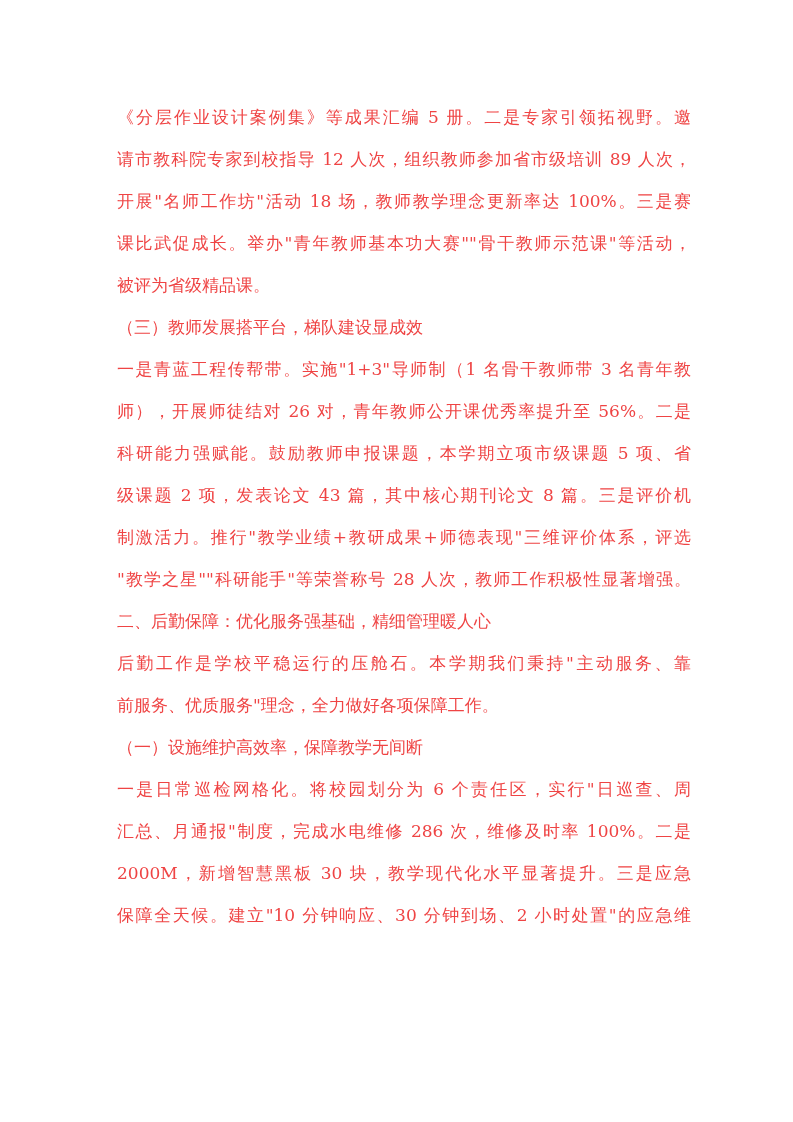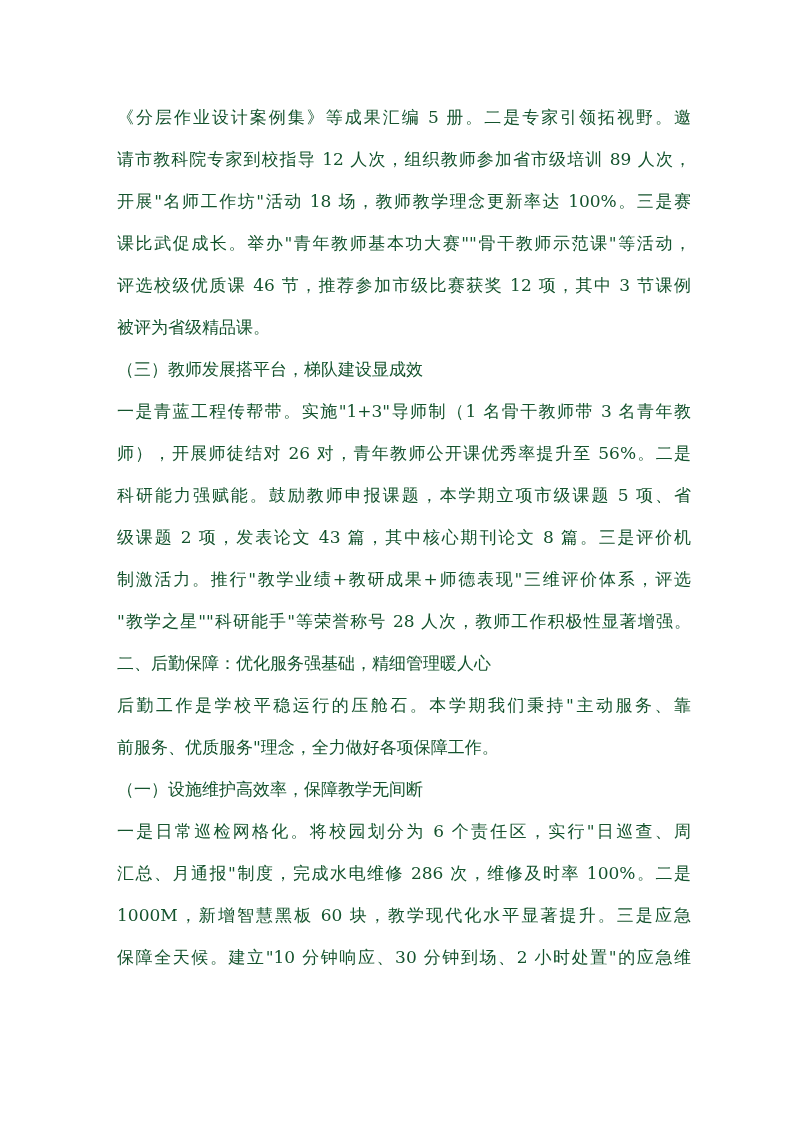--- a/index.html
+++ b/index.html
@@ -13,21 +13,21 @@
     height: 1122px;
     background: #ffffff;
     overflow: hidden;
     font-family: "DejaVu Serif", "Liberation Serif", serif;
   }
   .text-block {
     position: absolute;
     left: 117px;
     top: 96px;
     width: 574px;
-    color: #14532d;
+    color: #ef4444;
     font-size: 17px;
   }
   .line {
     height: 42px;
     line-height: 42px;
     overflow: hidden;
     white-space: nowrap;
     text-align: justify;
     text-align-last: justify;
     text-justify: inter-character;
@@ -39,31 +39,30 @@
 </style>
 </head>
 <body>
 
 <div class="page">
   <div class="text-block">
       <div class="line">《分层作业设计案例集》等成果汇编 5 册。二是专家引领拓视野。邀</div>
       <div class="line">请市教科院专家到校指导 12 人次，组织教师参加省市级培训 89 人次，</div>
       <div class="line">开展"名师工作坊"活动 18 场，教师教学理念更新率达 100%。三是赛</div>
       <div class="line">课比武促成长。举办"青年教师基本功大赛""骨干教师示范课"等活动，</div>
-      <div class="line">评选校级优质课 46 节，推荐参加市级比赛获奖 12 项，其中 3 节课例</div>
       <div class="line short">被评为省级精品课。</div>
       <div class="line short">（三）教师发展搭平台，梯队建设显成效</div>
       <div class="line">一是青蓝工程传帮带。实施"1+3"导师制（1 名骨干教师带 3 名青年教</div>
       <div class="line">师），开展师徒结对 26 对，青年教师公开课优秀率提升至 56%。二是</div>
       <div class="line">科研能力强赋能。鼓励教师申报课题，本学期立项市级课题 5 项、省</div>
       <div class="line">级课题 2 项，发表论文 43 篇，其中核心期刊论文 8 篇。三是评价机</div>
       <div class="line">制激活力。推行"教学业绩+教研成果+师德表现"三维评价体系，评选</div>
       <div class="line">"教学之星""科研能手"等荣誉称号 28 人次，教师工作积极性显著增强。</div>
       <div class="line short">二、后勤保障：优化服务强基础，精细管理暖人心</div>
       <div class="line">后勤工作是学校平稳运行的压舱石。本学期我们秉持"主动服务、靠</div>
       <div class="line short">前服务、优质服务"理念，全力做好各项保障工作。</div>
       <div class="line short">（一）设施维护高效率，保障教学无间断</div>
       <div class="line">一是日常巡检网格化。将校园划分为 6 个责任区，实行"日巡查、周</div>
       <div class="line">汇总、月通报"制度，完成水电维修 286 次，维修及时率 100%。二是</div>
-      <div class="line">1000M，新增智慧黑板 60 块，教学现代化水平显著提升。三是应急</div>
+      <div class="line">2000M，新增智慧黑板 30 块，教学现代化水平显著提升。三是应急</div>
       <div class="line">保障全天候。建立"10 分钟响应、30 分钟到场、2 小时处置"的应急维</div>
     </div>
 </div>
 
 </body></html>

